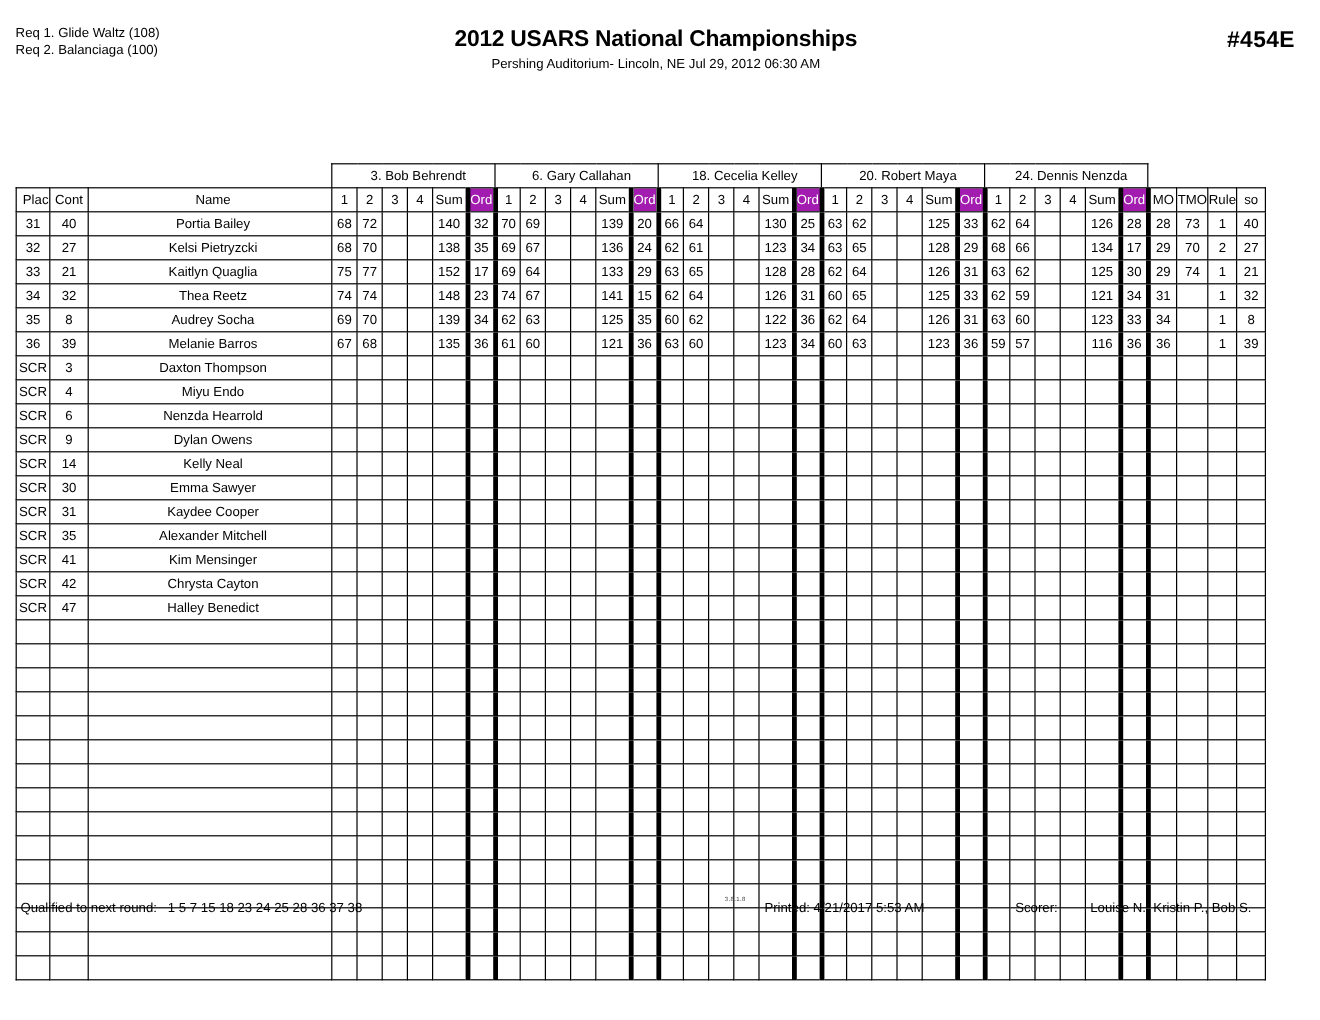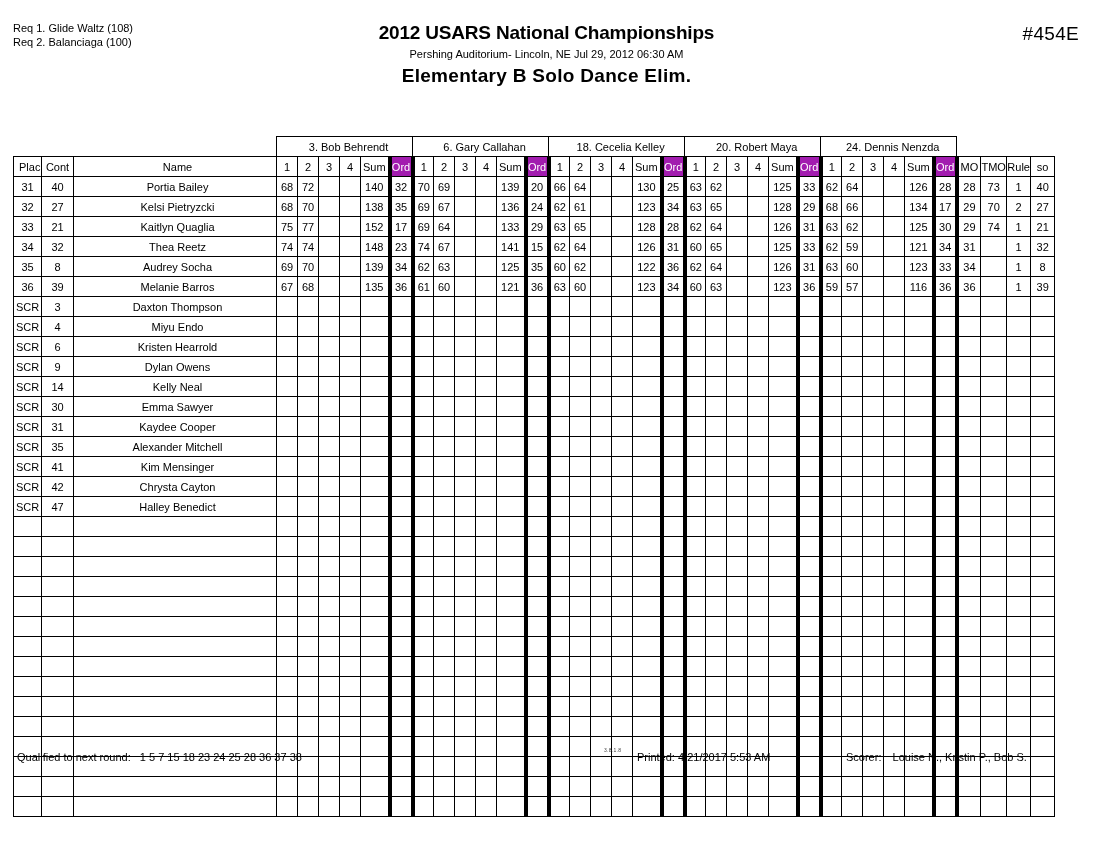--- a/index.html
+++ b/index.html
@@ -54,21 +54,21 @@
   .title-report {
     font-size: 15px;
     line-height: 21px;
   }
 
   .event-code {
     position: absolute;
     right: 21px;
     top: 23px;
     font-size: 19px;
-    font-weight: normal;
+    font-weight: bold;
     letter-spacing: 0.3px;
   }
 
   
   .sheet {
     position: absolute;
     left: 13px;
     top: 136px;
     width: 1032px;
   }
@@ -162,34 +162,33 @@
     left: 624px;
     top: 0;
     white-space: nowrap;
   }
   .foot-scorer {
     position: absolute;
     left: 833px;
     top: 0;
     white-space: nowrap;
   }
-  .foot-scorer .lbl { margin-right: 8px; }
+  .foot-scorer .lbl { margin-right: 24px; }
 </style>
 </head>
 <body>
 
 <div class="req-block">
   <span class="req-line">Req  1.  Glide Waltz (108)</span>
   <span class="req-line">Req  2.  Balanciaga (100)</span>
 </div>
 
 <div class="title-block">
   <div class="title-main">2012 USARS National Championships</div>
   <div class="title-venue">Pershing Auditorium- Lincoln, NE  Jul 29, 2012  06:30 AM</div>
-  <div class="title-event">Elementary B Solo Dance Elim.</div>
 </div>
 <div class="event-code">#454E</div>
 
 <div class="sheet">
   <table class="grid">
     <colgroup id="colgroup">
         <col class="c-place">
         <col class="c-cont">
         <col class="c-name">
         <col class="c-s">
@@ -586,21 +585,21 @@
           <td></td>
           <td class="ord-cell thickL thickR"></td>
           <td></td>
           <td></td>
           <td></td>
           <td></td>
         </tr>
         <tr>
           <td>SCR</td>
           <td>6</td>
-          <td class="nm">Kristen Hearrold</td>
+          <td class="nm">Nenzda Hearrold</td>
           <td></td>
           <td></td>
           <td></td>
           <td></td>
           <td></td>
           <td class="ord-cell thickL thickR"></td>
           <td></td>
           <td></td>
           <td></td>
           <td></td>

